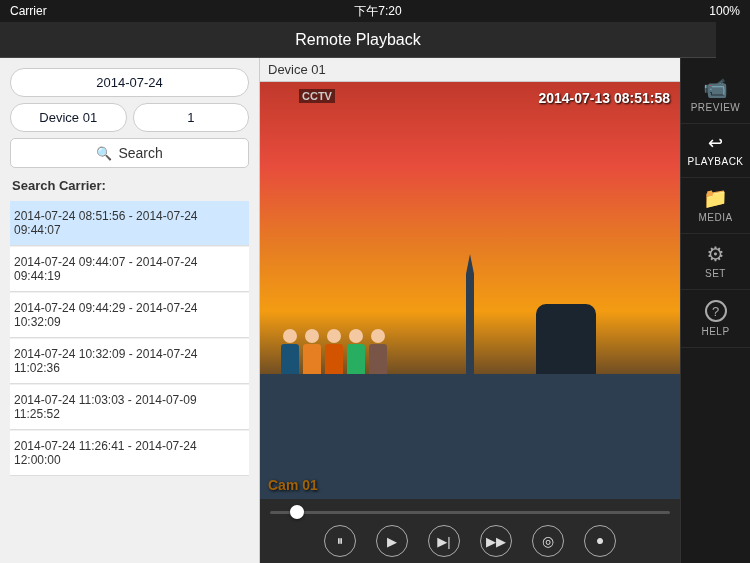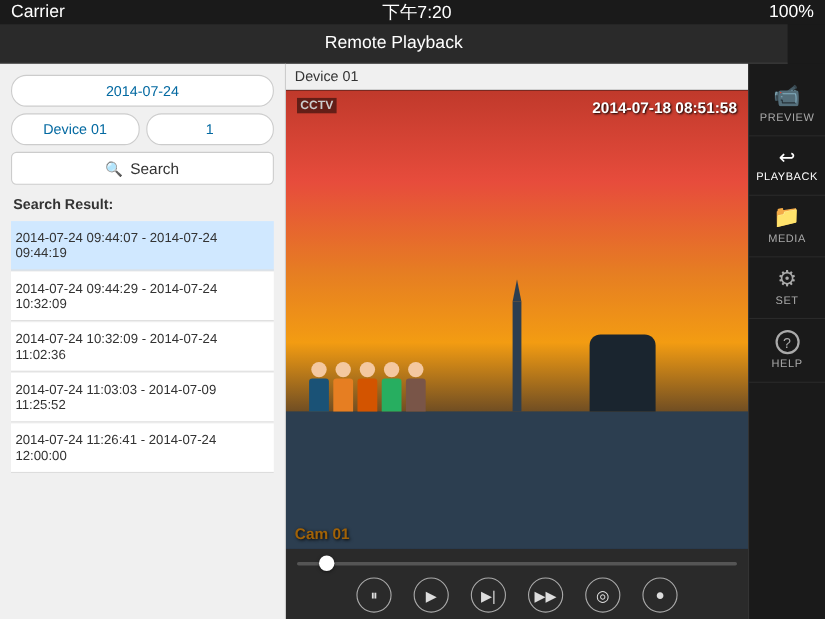--- a/index.html
+++ b/index.html
@@ -14,21 +14,21 @@
     
     .status-bar {
       width: 750px;
       height: 22px;
       background: #1a1a1a;
       display: flex;
       align-items: center;
       justify-content: space-between;
       padding: 0 10px;
       color: white;
-      font-size: 16px;
+      font-size: 12px;
     }
 
     
     .title-bar {
       width: 716px;
       height: 36px;
       background: #2a2a2a;
       display: flex;
       align-items: center;
       justify-content: center;
@@ -63,21 +63,21 @@
       display: flex;
       gap: 6px;
     }
 
     .input-box {
       background: white;
       border: 1px solid #ccc;
       border-radius: 14px;
       padding: 6px 8px;
       font-size: 13px;
-      color: #0369a1;
+      color: #0f172a;
       text-align: center;
       flex: 1;
     }
 
     .search-btn {
       flex: 1;
       background: white;
       border: 1px solid #ccc;
       border-radius: 5px;
       padding: 6px 8px;
@@ -159,20 +159,21 @@
       top: 8px;
       left: 10px;
       color: #ccc;
       font-size: 11px;
       font-weight: bold;
       z-index: 5;
     }
     .video-logo span {
       background: rgba(0,0,0,0.5);
       padding: 1px 3px;
+      margin-left: 29px;
     }
 
     
     .video-bg {
       width: 100%;
       height: 100%;
       background: linear-gradient(180deg, #c0392b 0%, #e74c3c 20%, #e67e22 40%, #f39c12 55%, #1a1a2e 80%, #16213e 100%);
       position: relative;
     }
 
@@ -379,23 +380,24 @@
       <div class="input-box">1</div>
     </div>
 
     <div class="search-btn-row">
       <button class="search-btn">
         <span class="search-icon-sym">🔍</span>
         <span>Search</span>
       </button>
     </div>
 
-    <div class="search-result-label">Search Result:</div>
+    <div class="search-result-label">Search Carrier:</div>
 
     <div class="result-list">
+    <div class="result-item" style="background: rgb(208, 232, 255);">2014-07-24 08:51:56 - 2014-07-24 09:44:07</div>
         <div class="result-item">2014-07-24 09:44:07 - 2014-07-24 09:44:19</div>
         <div class="result-item">2014-07-24 09:44:29 - 2014-07-24 10:32:09</div>
         <div class="result-item">2014-07-24 10:32:09 - 2014-07-24 11:02:36</div>
         <div class="result-item">2014-07-24 11:03:03 - 2014-07-09 11:25:52</div>
         <div class="result-item">2014-07-24 11:26:41 - 2014-07-24 12:00:00</div>
       </div>
 
   </div>
 
   <div class="center-panel">
@@ -424,21 +426,21 @@
           <div class="figure">
             <div class="fig-head"></div>
             <div class="fig-body" style="background:#27ae60;"></div>
           </div>
           <div class="figure">
             <div class="fig-head"></div>
             <div class="fig-body" style="background:#795548;"></div>
           </div>
         </div>
       </div>
-      <div class="video-timestamp">2014-07-18  08:51:58</div>
+      <div class="video-timestamp">2014-07-13  08:51:58</div>
       <div class="video-logo">
         <span>CCTV</span>
       </div>
       <div class="cam-label">Cam 01</div>
     </div>
 
     <div class="controls-bar">
 
       <div class="seek-bar">
         <div class="seek-track">

